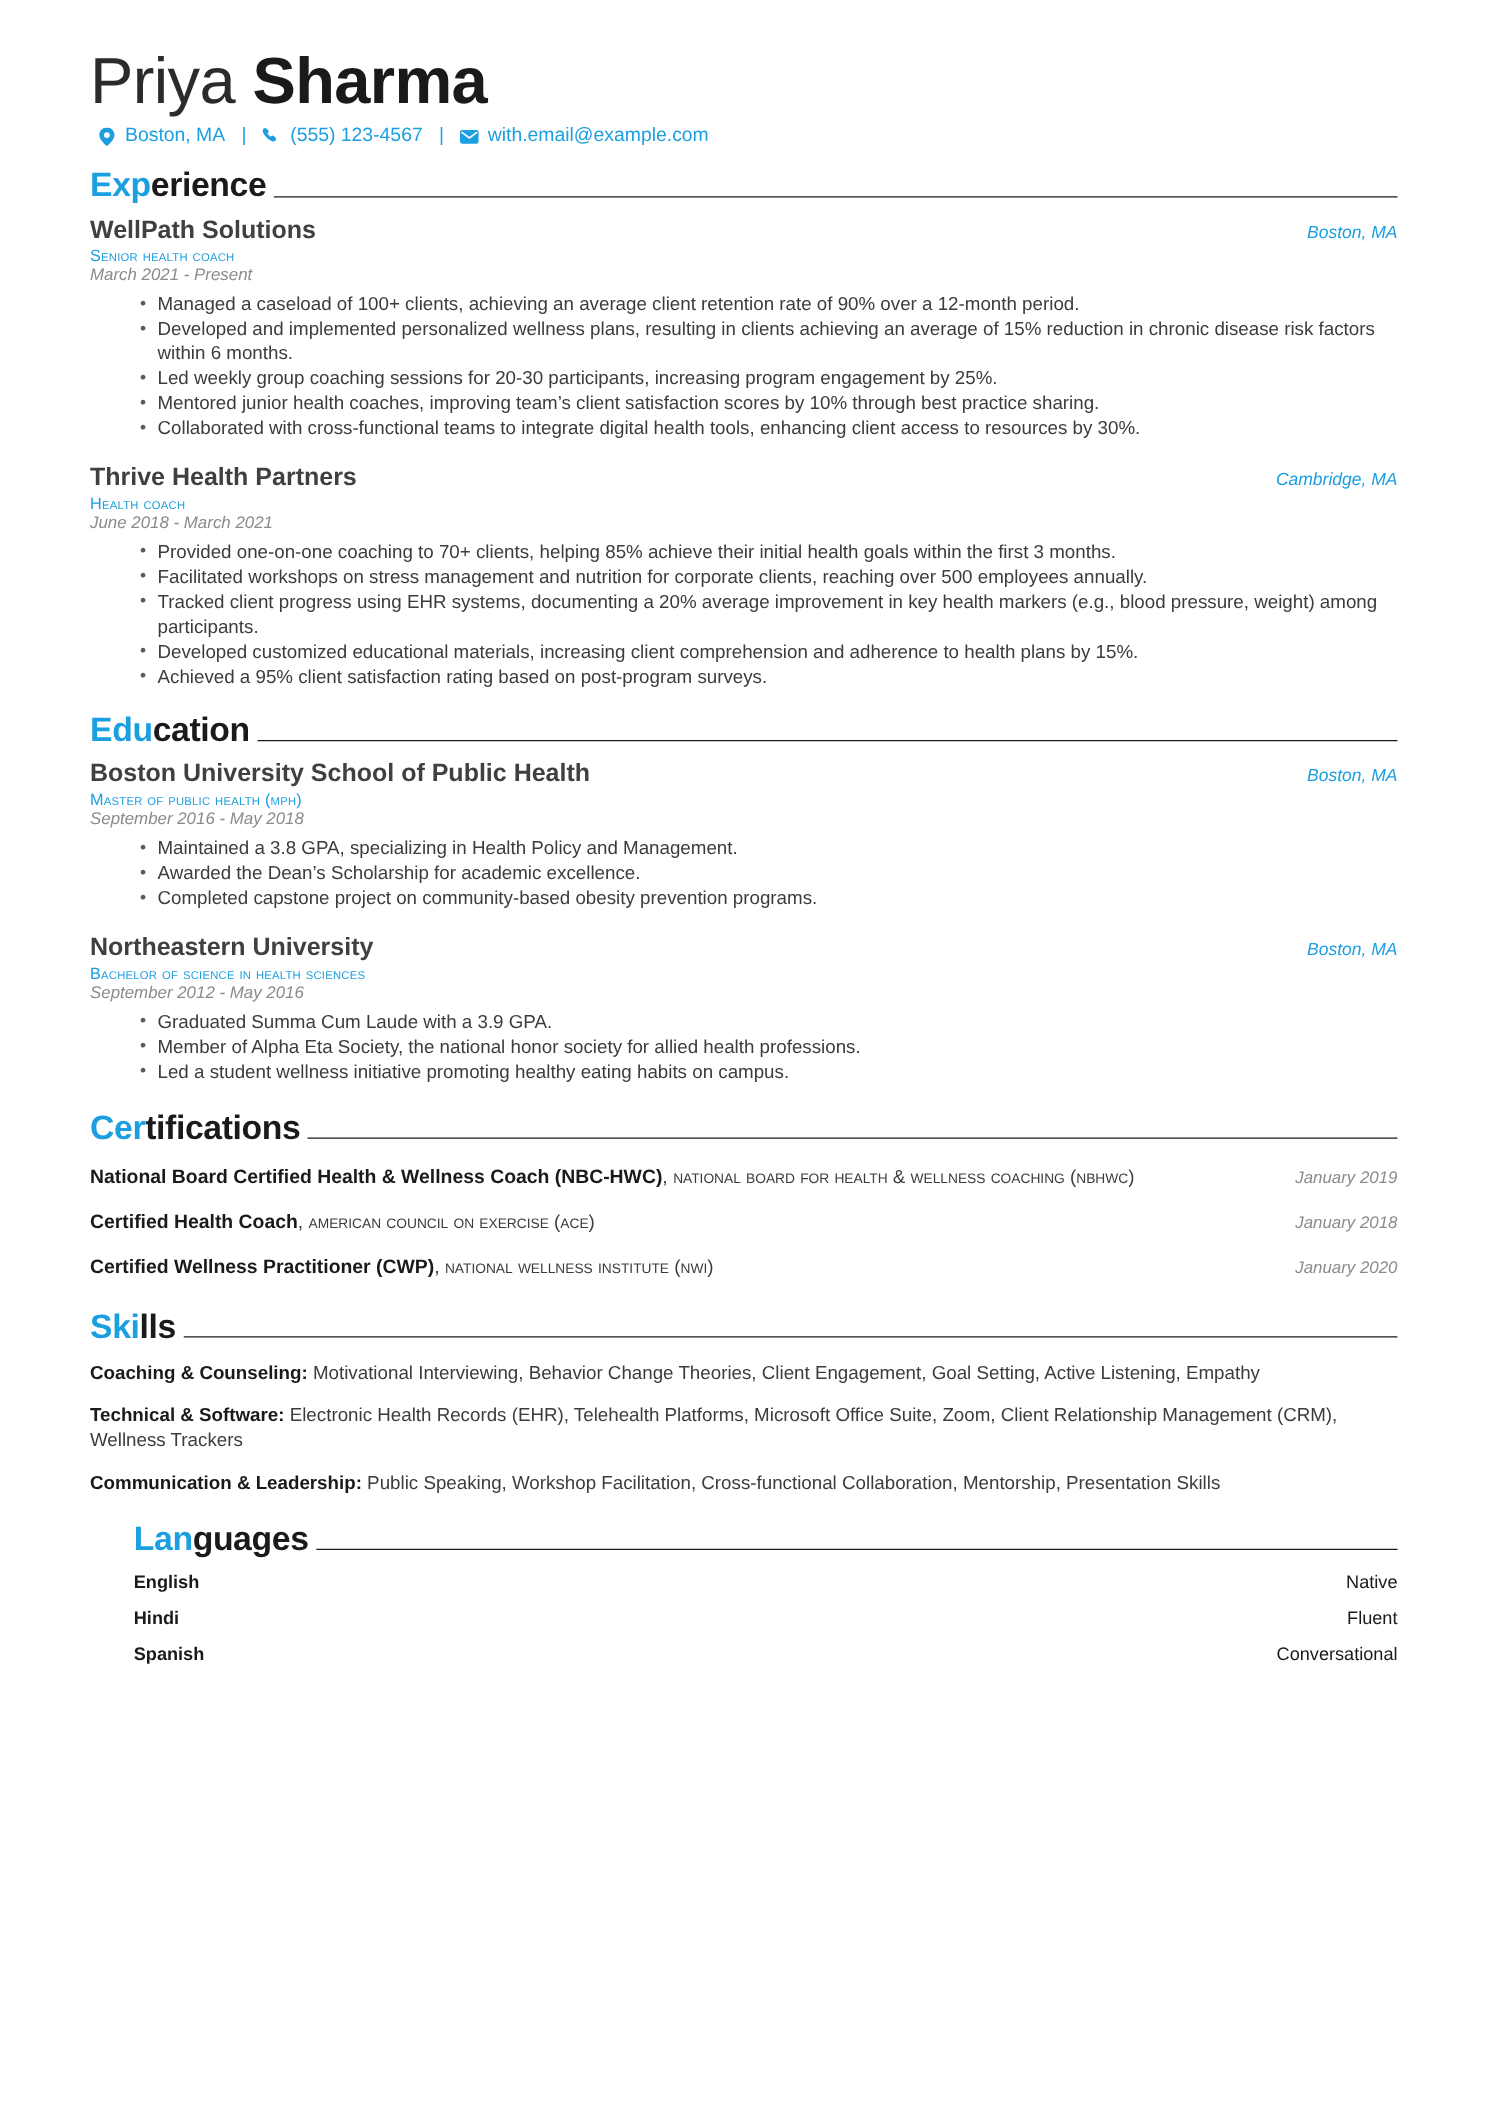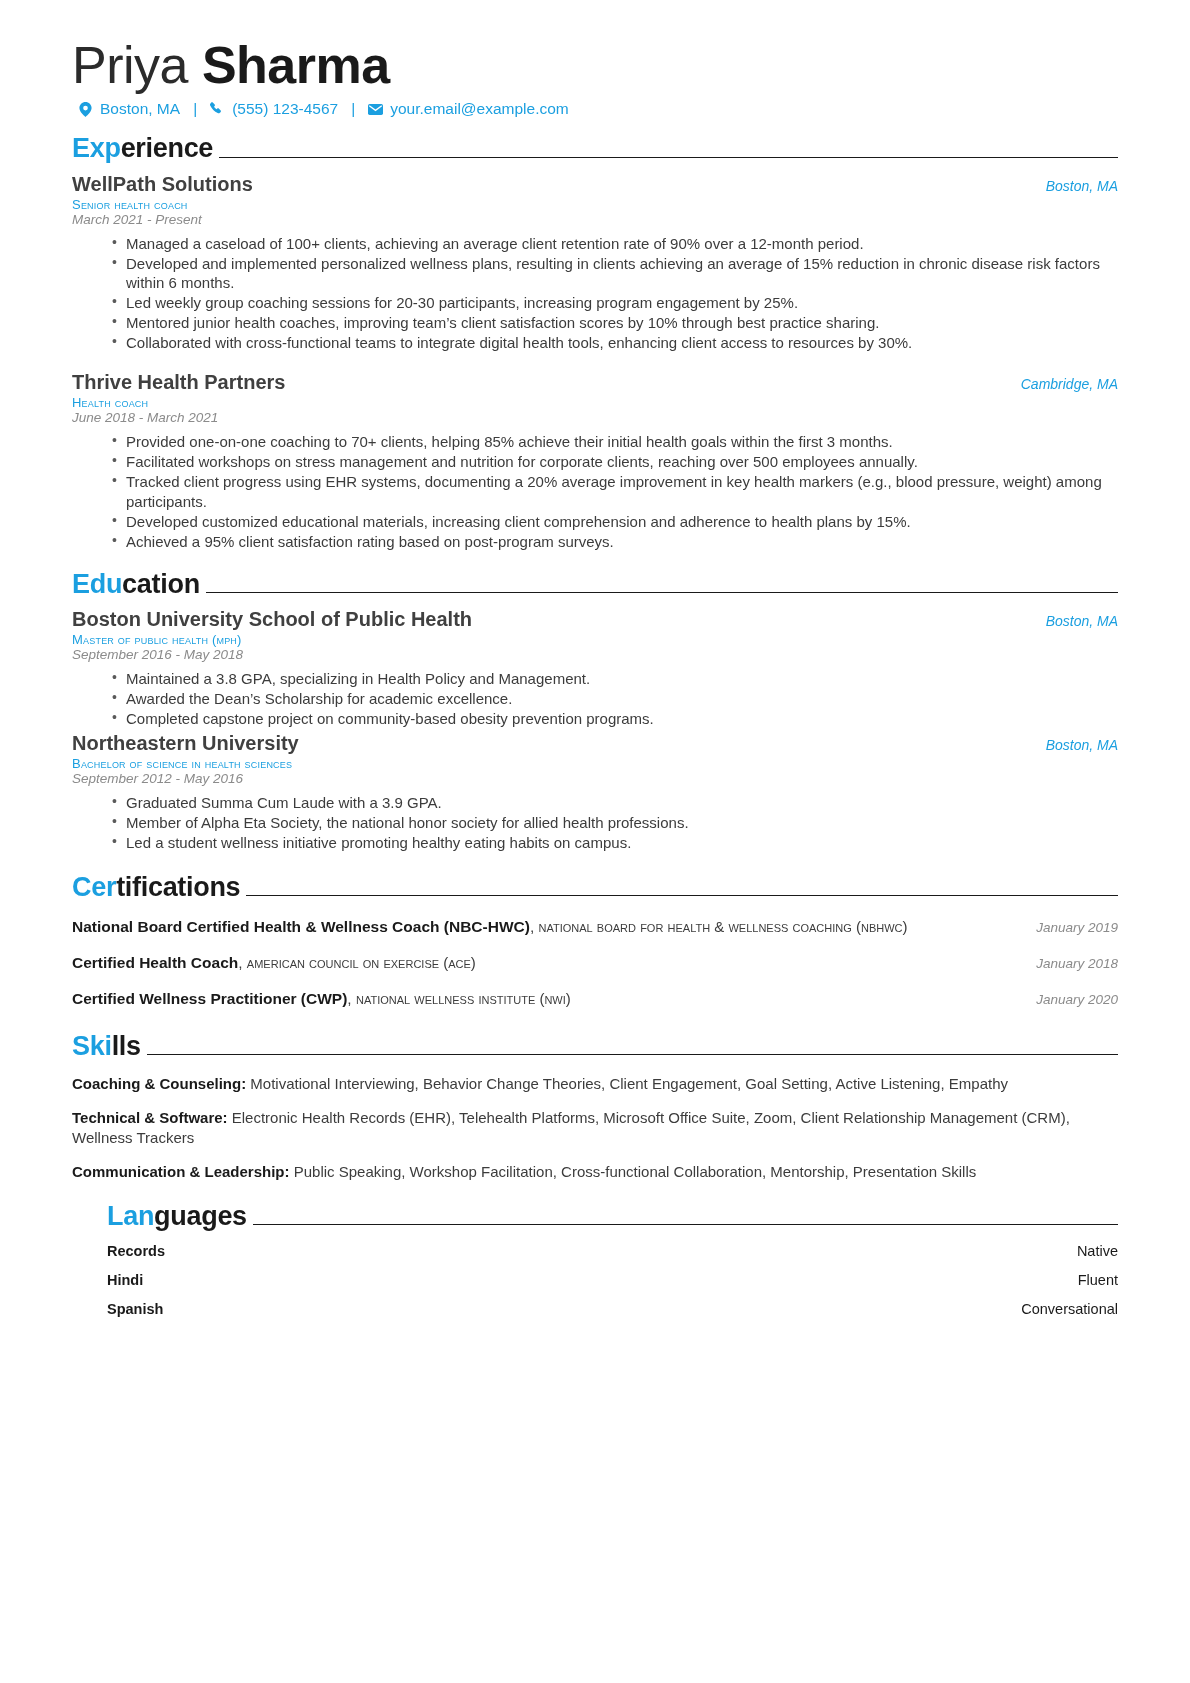--- a/index.html
+++ b/index.html
@@ -194,21 +194,21 @@
     <span>(555) 123-4567</span>
   </span>
   <span class="contact-sep">|</span>
   <span class="contact-item">
     <span class="ci-icon">
       <svg width="17" height="13" viewBox="0 0 18 13">
           <rect x="0" y="0" width="18" height="13" rx="2" fill="#1b9fe0"></rect>
           <path d="M1.5 2L9 7.5 16.5 2" stroke="#ffffff" stroke-width="1.6" fill="none"></path>
         </svg>
     </span>
-    <span>your.email@example.com</span>
+    <span>with.email@example.com</span>
   </span>
 </div>
 
 <div class="section">
   <div class="sec-head">
     <div class="sec-title"><span class="accent">Exp</span><span>erience</span></div>
     <div class="sec-rule"></div>
   </div>
 
   <div class="entry">
@@ -263,21 +263,21 @@
       <div class="entry-role">Master of Public Health (MPH)</div>
       <div class="entry-date">September 2016 - May 2018</div>
     </div>
     <ul class="bullets">
       <li>Maintained a 3.8 GPA, specializing in Health Policy and Management.</li>
       <li>Awarded the Dean’s Scholarship for academic excellence.</li>
       <li>Completed capstone project on community-based obesity prevention programs.</li>
     </ul>
   </div>
 
-  <div class="entry" style="margin-top:3px;">
+  <div class="entry" style="margin-top:18px;">
     <div class="entry-top">
       <div class="entry-org">Northeastern University</div>
       <div class="entry-loc">Boston, MA</div>
     </div>
     <div class="entry-sub">
       <div class="entry-role">Bachelor of Science in Health Sciences</div>
       <div class="entry-date">September 2012 - May 2016</div>
     </div>
     <ul class="bullets">
       <li>Graduated Summa Cum Laude with a 3.9 GPA.</li>
@@ -320,21 +320,21 @@
   <div class="skill-row"><span class="skill-cat">Communication &amp; Leadership:</span><span> Public Speaking, Workshop Facilitation, Cross-functional Collaboration, Mentorship, Presentation Skills</span></div>
 </div>
 
 <div class="section" style="margin-top:20px;margin-left:35px;">
   <div class="sec-head">
     <div class="sec-title"><span class="accent">Lan</span><span>guages</span></div>
     <div class="sec-rule"></div>
   </div>
 
   <div class="lang-row">
-    <div class="lang-name">Records</div>
+    <div class="lang-name">English</div>
     <div class="lang-level">Native</div>
   </div>
   <div class="lang-row">
     <div class="lang-name">Hindi</div>
     <div class="lang-level">Fluent</div>
   </div>
   <div class="lang-row">
     <div class="lang-name">Spanish</div>
     <div class="lang-level">Conversational</div>
   </div>

